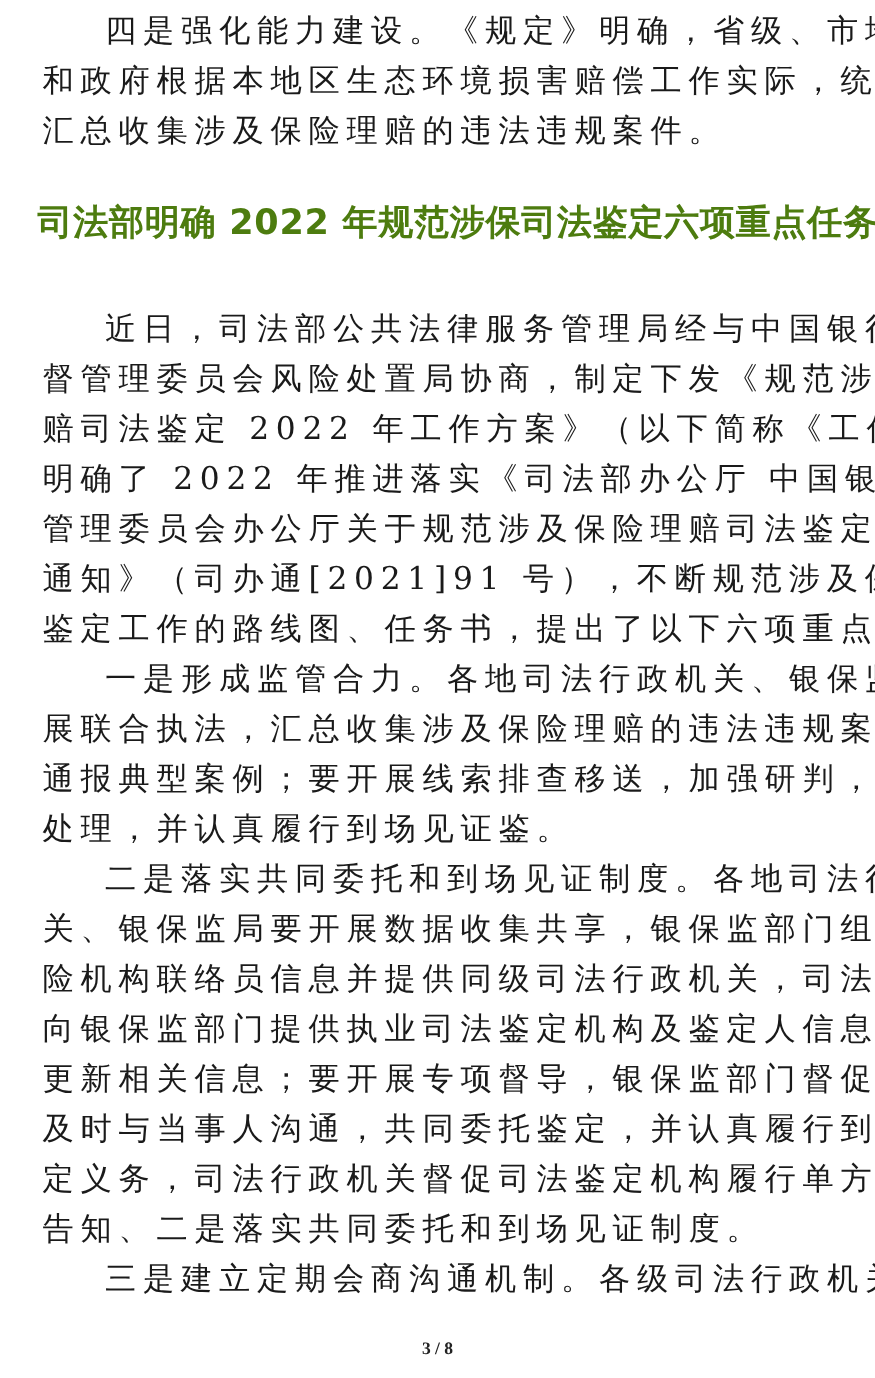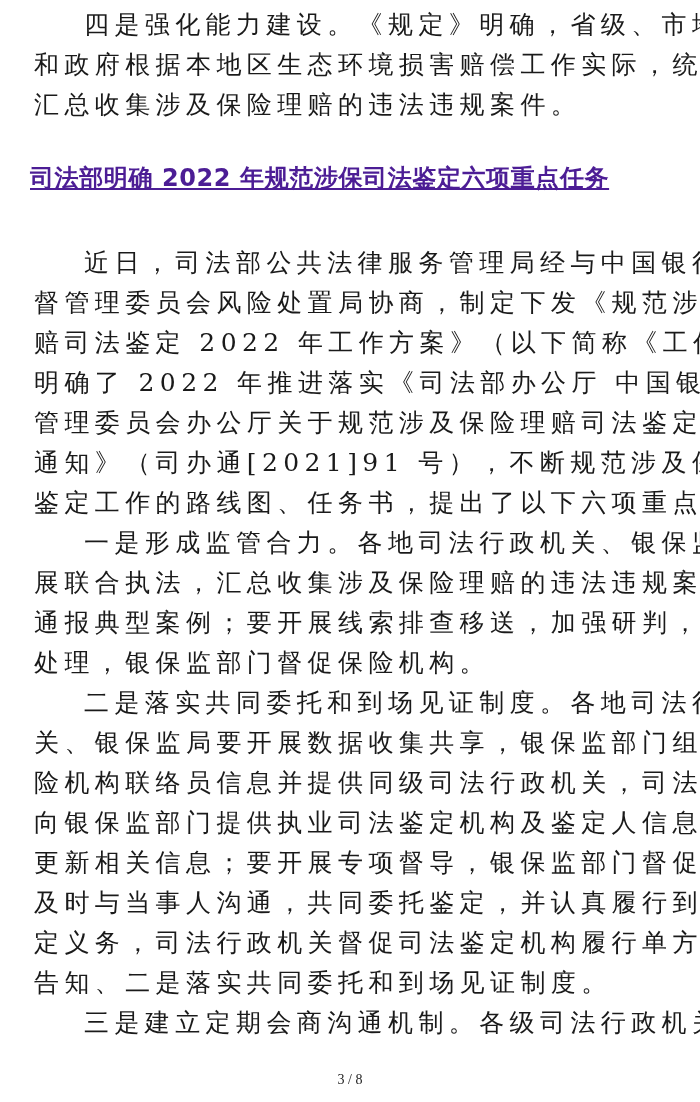--- a/index.html
+++ b/index.html
@@ -2,25 +2,25 @@
 <html><head>
 <meta charset="utf-8">
 <style>
   html, body { margin: 0; padding: 0; background: #ffffff; }
   body { width: 700px; height: 1102px; position: relative; overflow: hidden;
          font-family: "DejaVu Serif", "Liberation Serif", serif; color: #1a1a1a; }
   .page { position: absolute; left: 0; top: 0; width: 700px; height: 1102px; }
   .line { position: absolute; left: 34px; width: 636px; font-size: 25px; line-height: 30px;
           white-space: nowrap; letter-spacing: 5.4px; font-weight: 300; }
   .indent { left: 84px; width: 586px; }
-  .title { position: absolute; left: 30px; width: 644px; top: 160px; font-size: 24px; line-height: 36px;
+  .title { position: absolute; left: 30px; width: 644px; top: 160px; font-size: 28px; line-height: 36px;
            font-weight: bold; white-space: nowrap; letter-spacing: 0.6px;
-           font-family: "DejaVu Sans", "Liberation Sans", sans-serif; color: #4c1d95; text-decoration: underline; }
+           font-family: "DejaVu Sans", "Liberation Sans", sans-serif; color: #4d7c0f; }
   .footer { position: absolute; left: 0; width: 700px; top: 1072px; text-align: center;
-            font-size: 14px; font-family: "Liberation Serif", serif; color: #222; }
+            font-size: 14px; font-family: "Liberation Serif", serif; color: #222; font-weight: bold; }
 </style>
 </head>
 <body>
 
 <div class="page">
 
   <div>
     <div class="line indent" style="top:10px">四是强化能力建设。《规定》明确，省级、市地级党委</div>
     <div class="line" style="top:50px">和政府根据本地区生态环境损害赔偿工作实际，统筹推进本</div>
     <div class="line" style="top:90px">汇总收集涉及保险理赔的违法违规案件。</div>
@@ -35,21 +35,21 @@
     <div class="line" style="top:368px">明确了 2022 年推进落实《司法部办公厅 中国银行保险监督</div>
     <div class="line" style="top:408px">管理委员会办公厅关于规范涉及保险理赔司法鉴定工作的</div>
     <div class="line" style="top:448px">通知》（司办通[2021]91 号），不断规范涉及保险理赔司法</div>
     <div class="line" style="top:488px">鉴定工作的路线图、任务书，提出了以下六项重点任务：</div>
   </div>
 
   <div>
     <div class="line indent" style="top:528px">一是形成监管合力。各地司法行政机关、银保监局要开</div>
     <div class="line" style="top:568px">展联合执法，汇总收集涉及保险理赔的违法违规案件，定期</div>
     <div class="line" style="top:608px">通报典型案例；要开展线索排查移送，加强研判，依法调查</div>
-    <div class="line" style="top:648px">处理，银保监部门督促保险机构。</div>
+    <div class="line" style="top:648px">处理，并认真履行到场见证鉴。</div>
   </div>
 
   <div>
     <div class="line indent" style="top:688px">二是落实共同委托和到场见证制度。各地司法行政机</div>
     <div class="line" style="top:728px">关、银保监局要开展数据收集共享，银保监部门组织收集保</div>
     <div class="line" style="top:768px">险机构联络员信息并提供同级司法行政机关，司法行政机关</div>
     <div class="line" style="top:808px">向银保监部门提供执业司法鉴定机构及鉴定人信息，并定期</div>
     <div class="line" style="top:848px">更新相关信息；要开展专项督导，银保监部门督促保险机构</div>
     <div class="line" style="top:888px">及时与当事人沟通，共同委托鉴定，并认真履行到场见证鉴</div>
     <div class="line" style="top:928px">定义务，司法行政机关督促司法鉴定机构履行单方委托风险</div>

